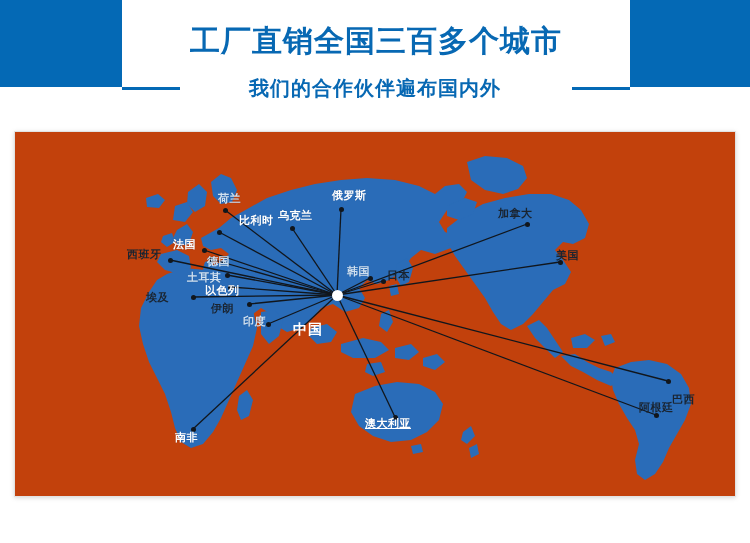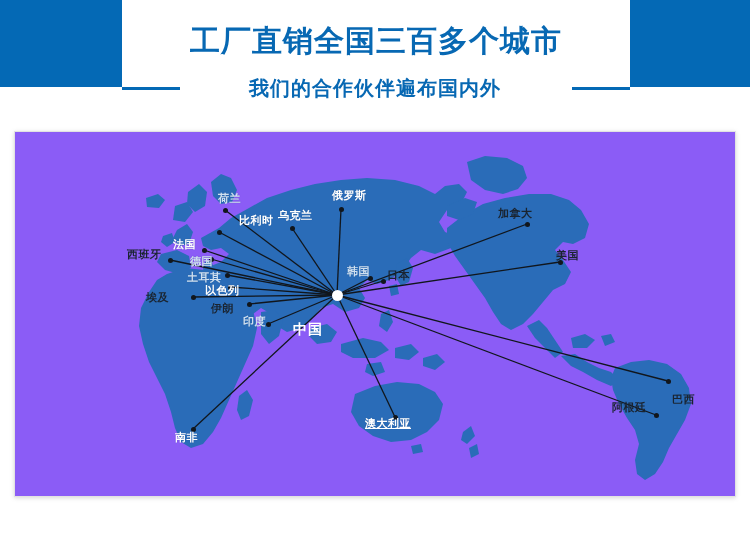--- a/index.html
+++ b/index.html
@@ -73,21 +73,21 @@
   #rule-left  { left: 122px; width: 58px; }
   #rule-right { left: 572px; width: 58px; }
 
   
   #map-panel {
     position: absolute;
     left: 14px;
     top: 131px;
     width: 722px;
     height: 366px;
-    background: #8b5cf6;
+    background: #c2410c;
     border: 1px solid #e2e2e2;
     box-shadow: 0 1px 4px rgba(120,120,120,0.28);
     box-sizing: border-box;
     overflow: hidden;
   }
   #map-stage {
     position: absolute;
     left: 0;
     top: 0;
     width: 720px;
@@ -283,21 +283,21 @@
     </svg>
 
     <div id="nodes-layer">
         <div class="node" style="left: 210px; top: 78px; background: rgb(17, 22, 28);"></div>
         <div class="node-label faint" style="left: 203px; top: 61px;">荷兰</div>
         <div class="node" style="left: 204px; top: 100px; background: rgb(17, 22, 28);"></div>
         <div class="node-label" style="left: 192px; top: 83px; margin-left: 32px;">比利时</div>
         <div class="node" style="left: 189px; top: 118px; background: rgb(17, 22, 28);"></div>
         <div class="node-label" style="left: 158px; top: 107px;">法国</div>
         <div class="node" style="left: 196px; top: 127px; background: rgb(17, 22, 28);"></div>
-        <div class="node-label faint" style="left: 175px; top: 124px;">德国</div>
+        <div class="node-label faint" style="left: 175px; top: 124px; padding-left: 17px;">德国</div>
         <div class="node" style="left: 155px; top: 128px; background: rgb(17, 22, 28);"></div>
         <div class="node-label dark" style="left: 112px; top: 117px; text-align: right;">西班牙</div>
         <div class="node" style="left: 212px; top: 143px; background: rgb(17, 22, 28);"></div>
         <div class="node-label faint" style="left: 172px; top: 140px;">土耳其</div>
         <div class="node" style="left: 215px; top: 155px; background: rgb(17, 22, 28);"></div>
         <div class="node-label" style="left: 190px; top: 153px;">以色列</div>
         <div class="node" style="left: 178px; top: 165px; background: rgb(17, 22, 28);"></div>
         <div class="node-label dark" style="left: 131px; top: 160px; text-align: center;">埃及</div>
         <div class="node" style="left: 234px; top: 172px; background: rgb(17, 22, 28);"></div>
         <div class="node-label dark" style="left: 196px; top: 171px;">伊朗</div>
@@ -311,21 +311,21 @@
         <div class="node-label faint" style="left: 332px; top: 134px;">韩国</div>
         <div class="node" style="left: 368px; top: 149px; background: rgb(17, 22, 28);"></div>
         <div class="node-label dark" style="left: 372px; top: 138px;">日本</div>
         <div class="node" style="left: 512px; top: 92px; background: rgb(17, 22, 28);"></div>
         <div class="node-label dark" style="left: 483px; top: 76px;">加拿大</div>
         <div class="node" style="left: 545px; top: 130px; background: rgb(17, 22, 28);"></div>
         <div class="node-label dark" style="left: 541px; top: 118px;">美国</div>
         <div class="node" style="left: 653px; top: 249px; background: rgb(17, 22, 28);"></div>
         <div class="node-label dark" style="left: 657px; top: 238px; margin-top: 24px;">巴西</div>
         <div class="node" style="left: 641px; top: 283px; background: rgb(17, 22, 28);"></div>
-        <div class="node-label dark" style="left: 597px; top: 270px;">阿根廷</div>
+        <div class="node-label dark" style="left: 624px; top: 270px;">阿根廷</div>
         <div class="node" style="left: 380px; top: 285px; background: rgb(17, 22, 28);"></div>
         <div class="node-label" style="left: 350px; top: 286px; text-decoration: underline;">澳大利亚</div>
         <div class="node" style="left: 178px; top: 297px; background: rgb(17, 22, 28);"></div>
         <div class="node-label" style="left: 160px; top: 300px;">南非</div>
       </div>
 
     <div id="hub-dot" style="left: 322px; top: 163px;"></div>
     <div id="hub-label" style="left: 278px; top: 149px; margin-top: 40px;">中国</div>
 
   </div>

